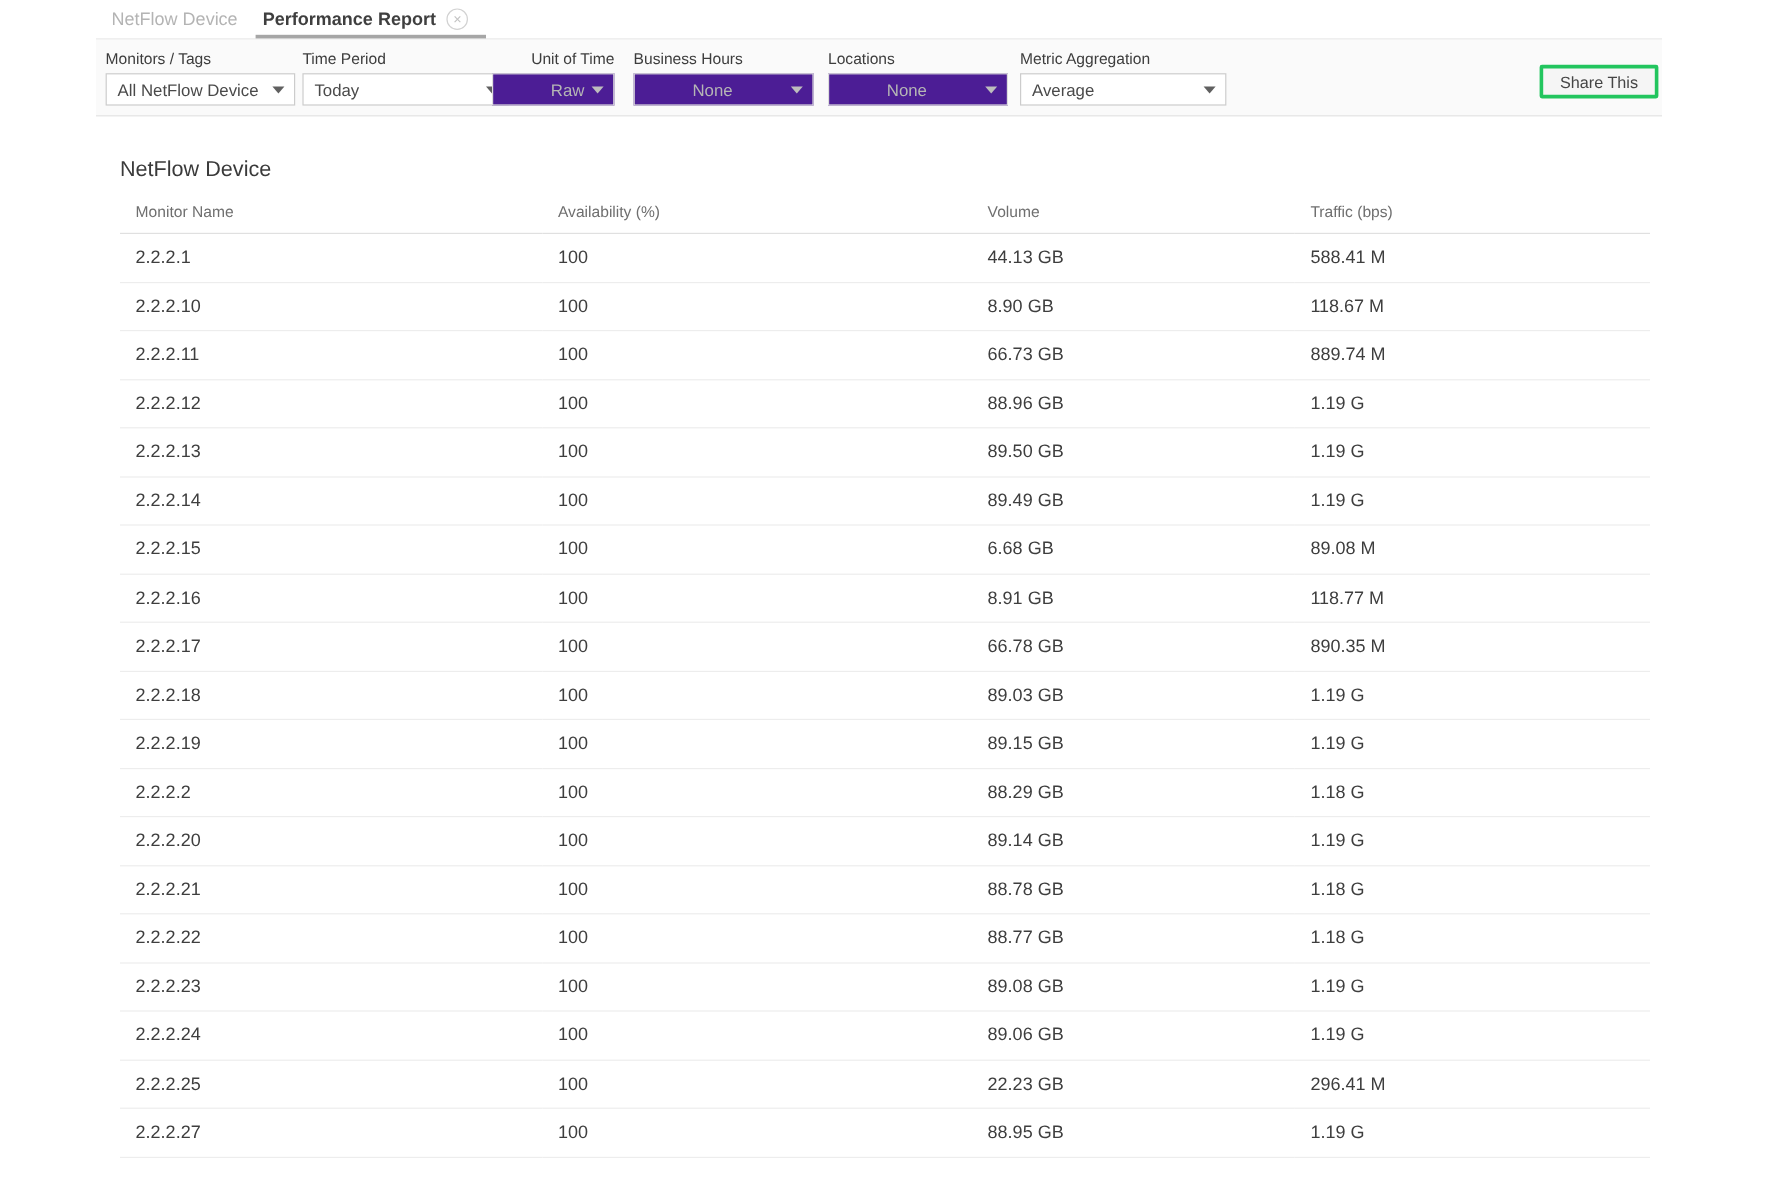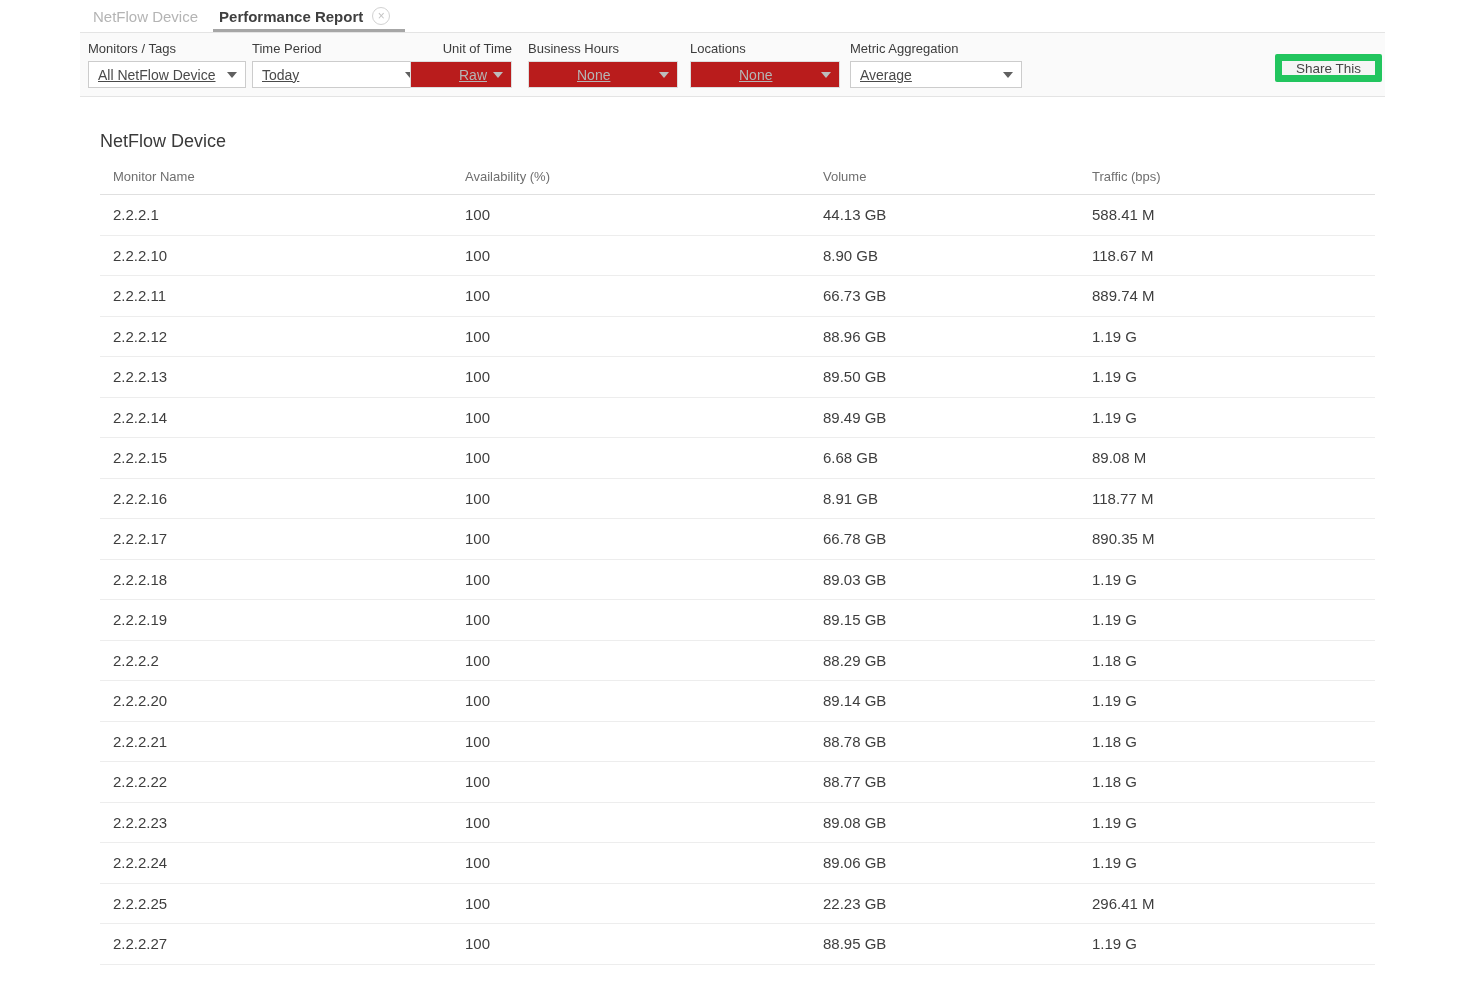--- a/index.html
+++ b/index.html
@@ -88,46 +88,45 @@
     align-items: center;
     justify-content: space-between;
     height: 27px;
     padding: 0 8px 0 9px;
     background: #ffffff;
     border: 1px solid #cccccc;
     font-size: 14px;
     color: #4a4a4a;
     cursor: pointer;
     white-space: nowrap;
-    text-decoration: underline;
   }
   .select .caret {
     width: 0; height: 0;
     border-left: 5px solid transparent;
     border-right: 5px solid transparent;
     border-top: 6px solid #606060;
     margin-left: 6px;
     flex: 0 0 auto;
   }
   .select.disabled {
-    background: #b91c1c;
+    background: #4c1d95;
     border-color: #dddddd;
     color: #b5b5b5;
     cursor: default;
     padding-left: 48px;
   }
   .select.disabled .caret { border-top-color: #bdbdbd; }
   .share-btn {
     margin-left: auto;
     margin-right: 3px;
     margin-top: 13px;
     height: 28px;
     padding: 0 14px;
     background: #f5f5f5;
-    border: 7px solid #22c55e;
+    border: 3px solid #22c55e;
     border-radius: 2px;
     font-size: 13.5px;
     color: #454545;
     font-family: "Liberation Sans", sans-serif;
     cursor: pointer;
     white-space: nowrap;
   }
 
   
   .main { padding: 33px 0 0 20px; }

